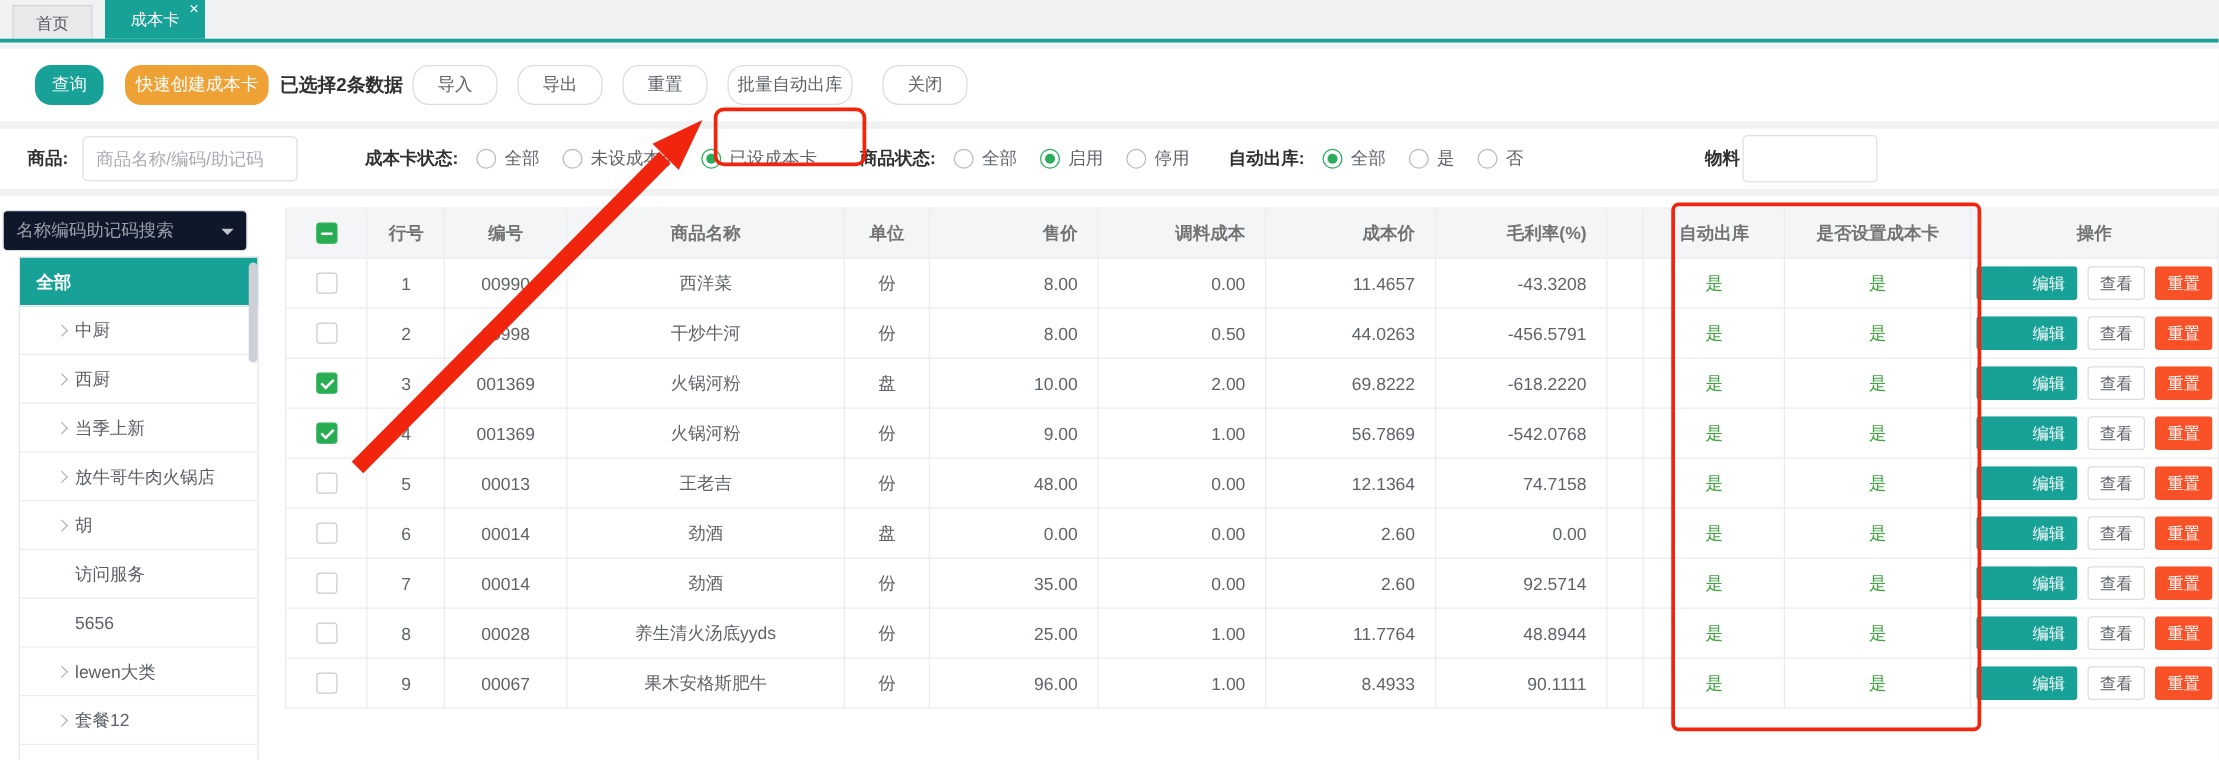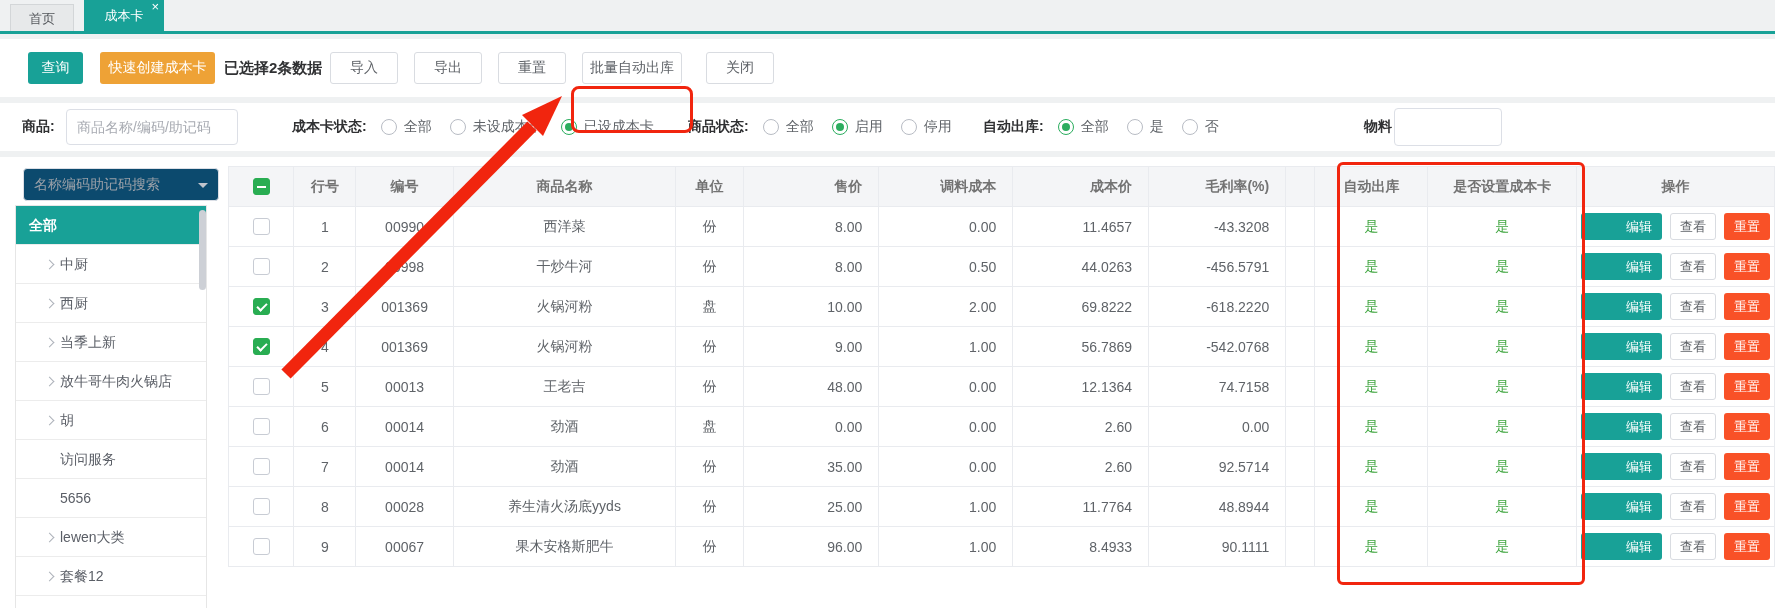--- a/index.html
+++ b/index.html
@@ -20,21 +20,21 @@
   .tab-close { position:absolute; right:5px; top:-9px; font-size:13px; color:#fff; line-height:31px; }
   .teal-line { position:absolute; left:0; top:31px; width:100%; height:3px; background:#18a197; }
 
   
   .panel { position:absolute; left:0; width:100%; background:#fff; }
   .toolbar { top:39px; height:58px; }
   .filterbar { top:103px; height:48px; }
   .content { top:157px; height:451px; }
 
   
-  .btn { position:absolute; top:13px; height:32px; border-radius:3px; font-size:14px;
+  .btn { position:absolute; top:13px; height:32px; border-radius:13px; font-size:14px;
          border:1px solid transparent; cursor:pointer; font-family:inherit; }
   .btn.teal   { background:#18a197; color:#fff; }
   .btn.orange { background:#eea236; color:#fff; }
   .btn.plain  { background:#fff; color:#5f6368; border:1px solid #d9dce1; }
   .b-query  { left:28px;  width:55px; }
   .b-quick  { left:100px; width:115px; }
   .sel-text { position:absolute; left:224px; top:20px; font-weight:bold; color:#303133; font-size:15px; }
   .b-import { left:330px; width:68px; }
   .b-export { left:414px; width:68px; }
   .b-reset  { left:498px; width:68px; }
@@ -56,22 +56,22 @@
   input.txt::placeholder { color:#a8abb2; }
   .f-item .flabel { margin-right:14px; }
   .radio-opt { display:inline-flex; align-items:center; margin-right:18px; cursor:pointer; color:#5f6368; }
   .radio { width:16px; height:16px; border-radius:50%; border:1px solid #b8bcc4; background:#fff;
            margin-right:7px; position:relative; flex:none; }
   .radio.sel { border-color:#2bad5e; }
   .radio.sel::after { content:""; position:absolute; left:3px; top:3px; width:8px; height:8px;
            border-radius:50%; background:#2bad5e; }
 
   
-  .side-select { position:absolute; left:23px; top:11px; width:196px; height:33px;
-    border:1px solid #dcdfe6; border-radius:4px; background:#0c4a6e; display:flex; align-items:center;
+  .side-select { position:absolute; left:2px; top:11px; width:196px; height:33px;
+    border:1px solid #dcdfe6; border-radius:4px; background:#0f172a; display:flex; align-items:center;
     padding:0 10px; color:#9aa0a8; font-size:14px; cursor:pointer;text-align:right; }
   .caret { margin-left:auto; width:0; height:0; border:5px solid transparent; border-top-color:#c0c4cc;
            transform:translateY(3px); }
   .side-list { position:absolute; left:15px; top:48px; width:192px; height:403px;
     border:1px solid #e6e6e6; border-bottom:none; background:#fff; overflow:hidden; }
   .side-item { position:relative; height:39px; line-height:38px; border-bottom:1px solid #ececec;
     font-size:14px; color:#5a5e66; cursor:pointer; padding-left:44px; }
   .side-item .chev { position:absolute; left:30px; top:16px; width:7px; height:7px;
     border-top:1px solid #adb2ba; border-right:1px solid #adb2ba; transform:rotate(45deg); }
   .side-item.sel { background:#18a197; color:#fff; font-weight:bold; padding-left:13px; }

